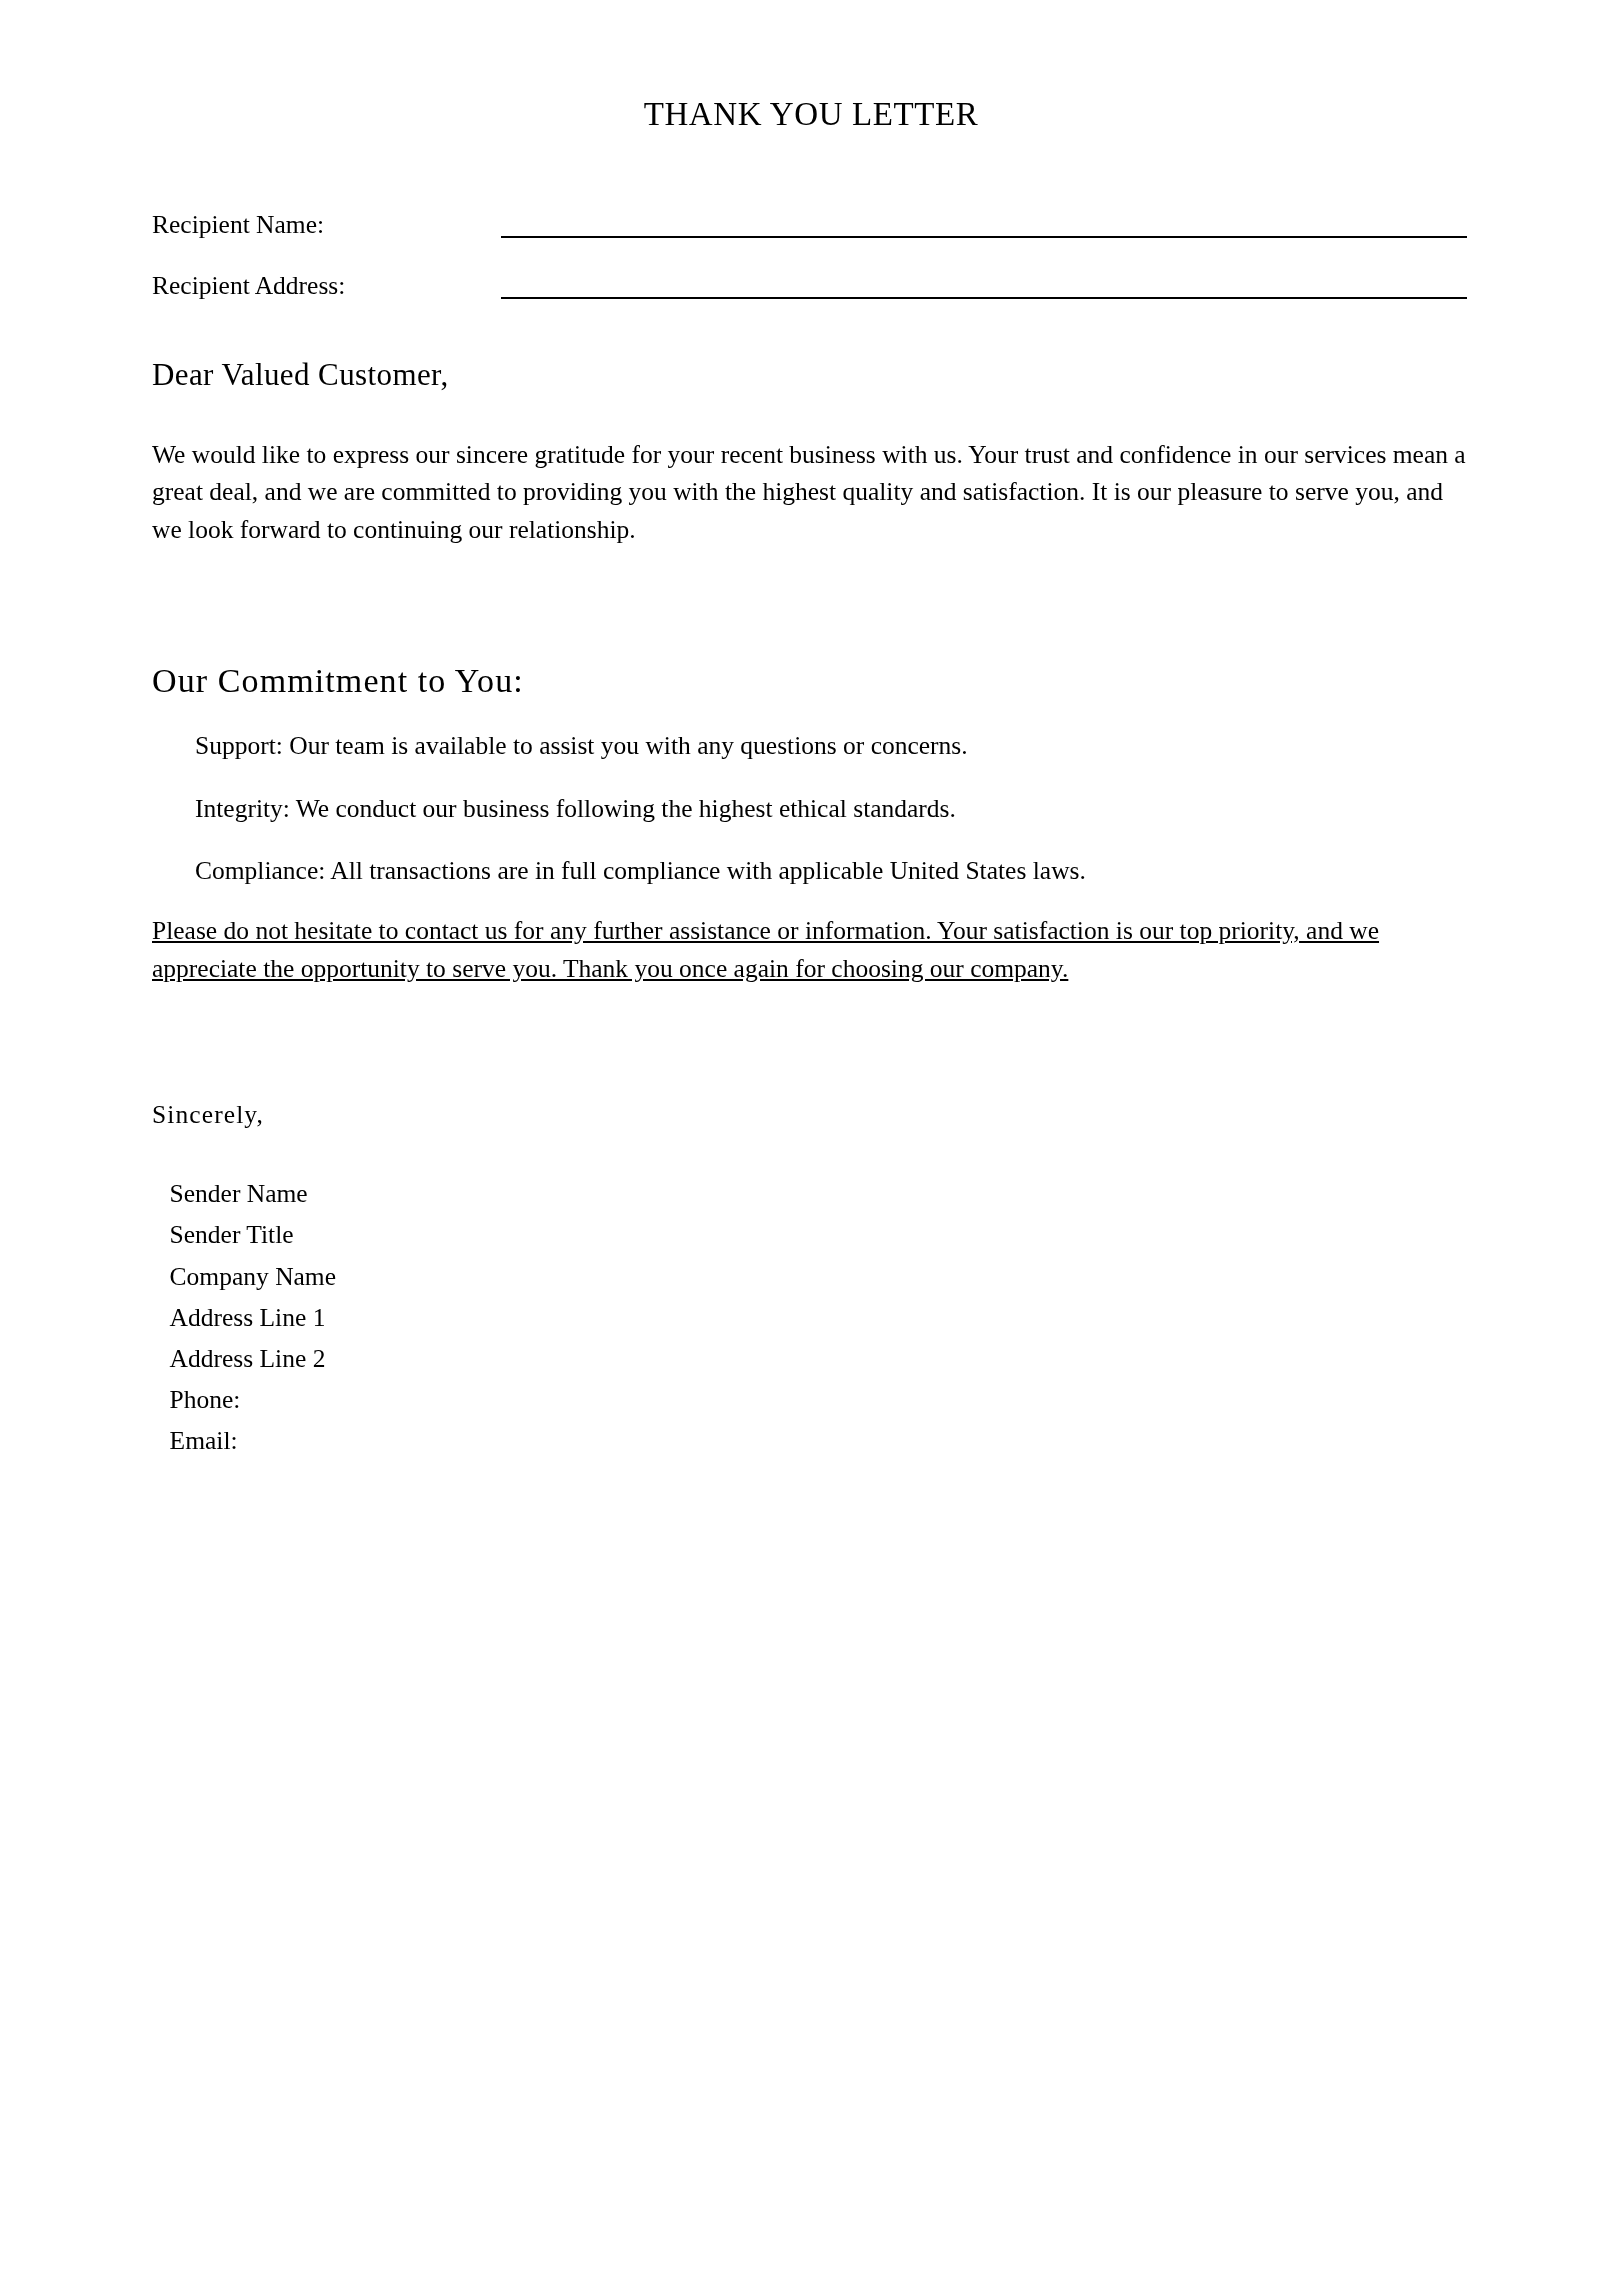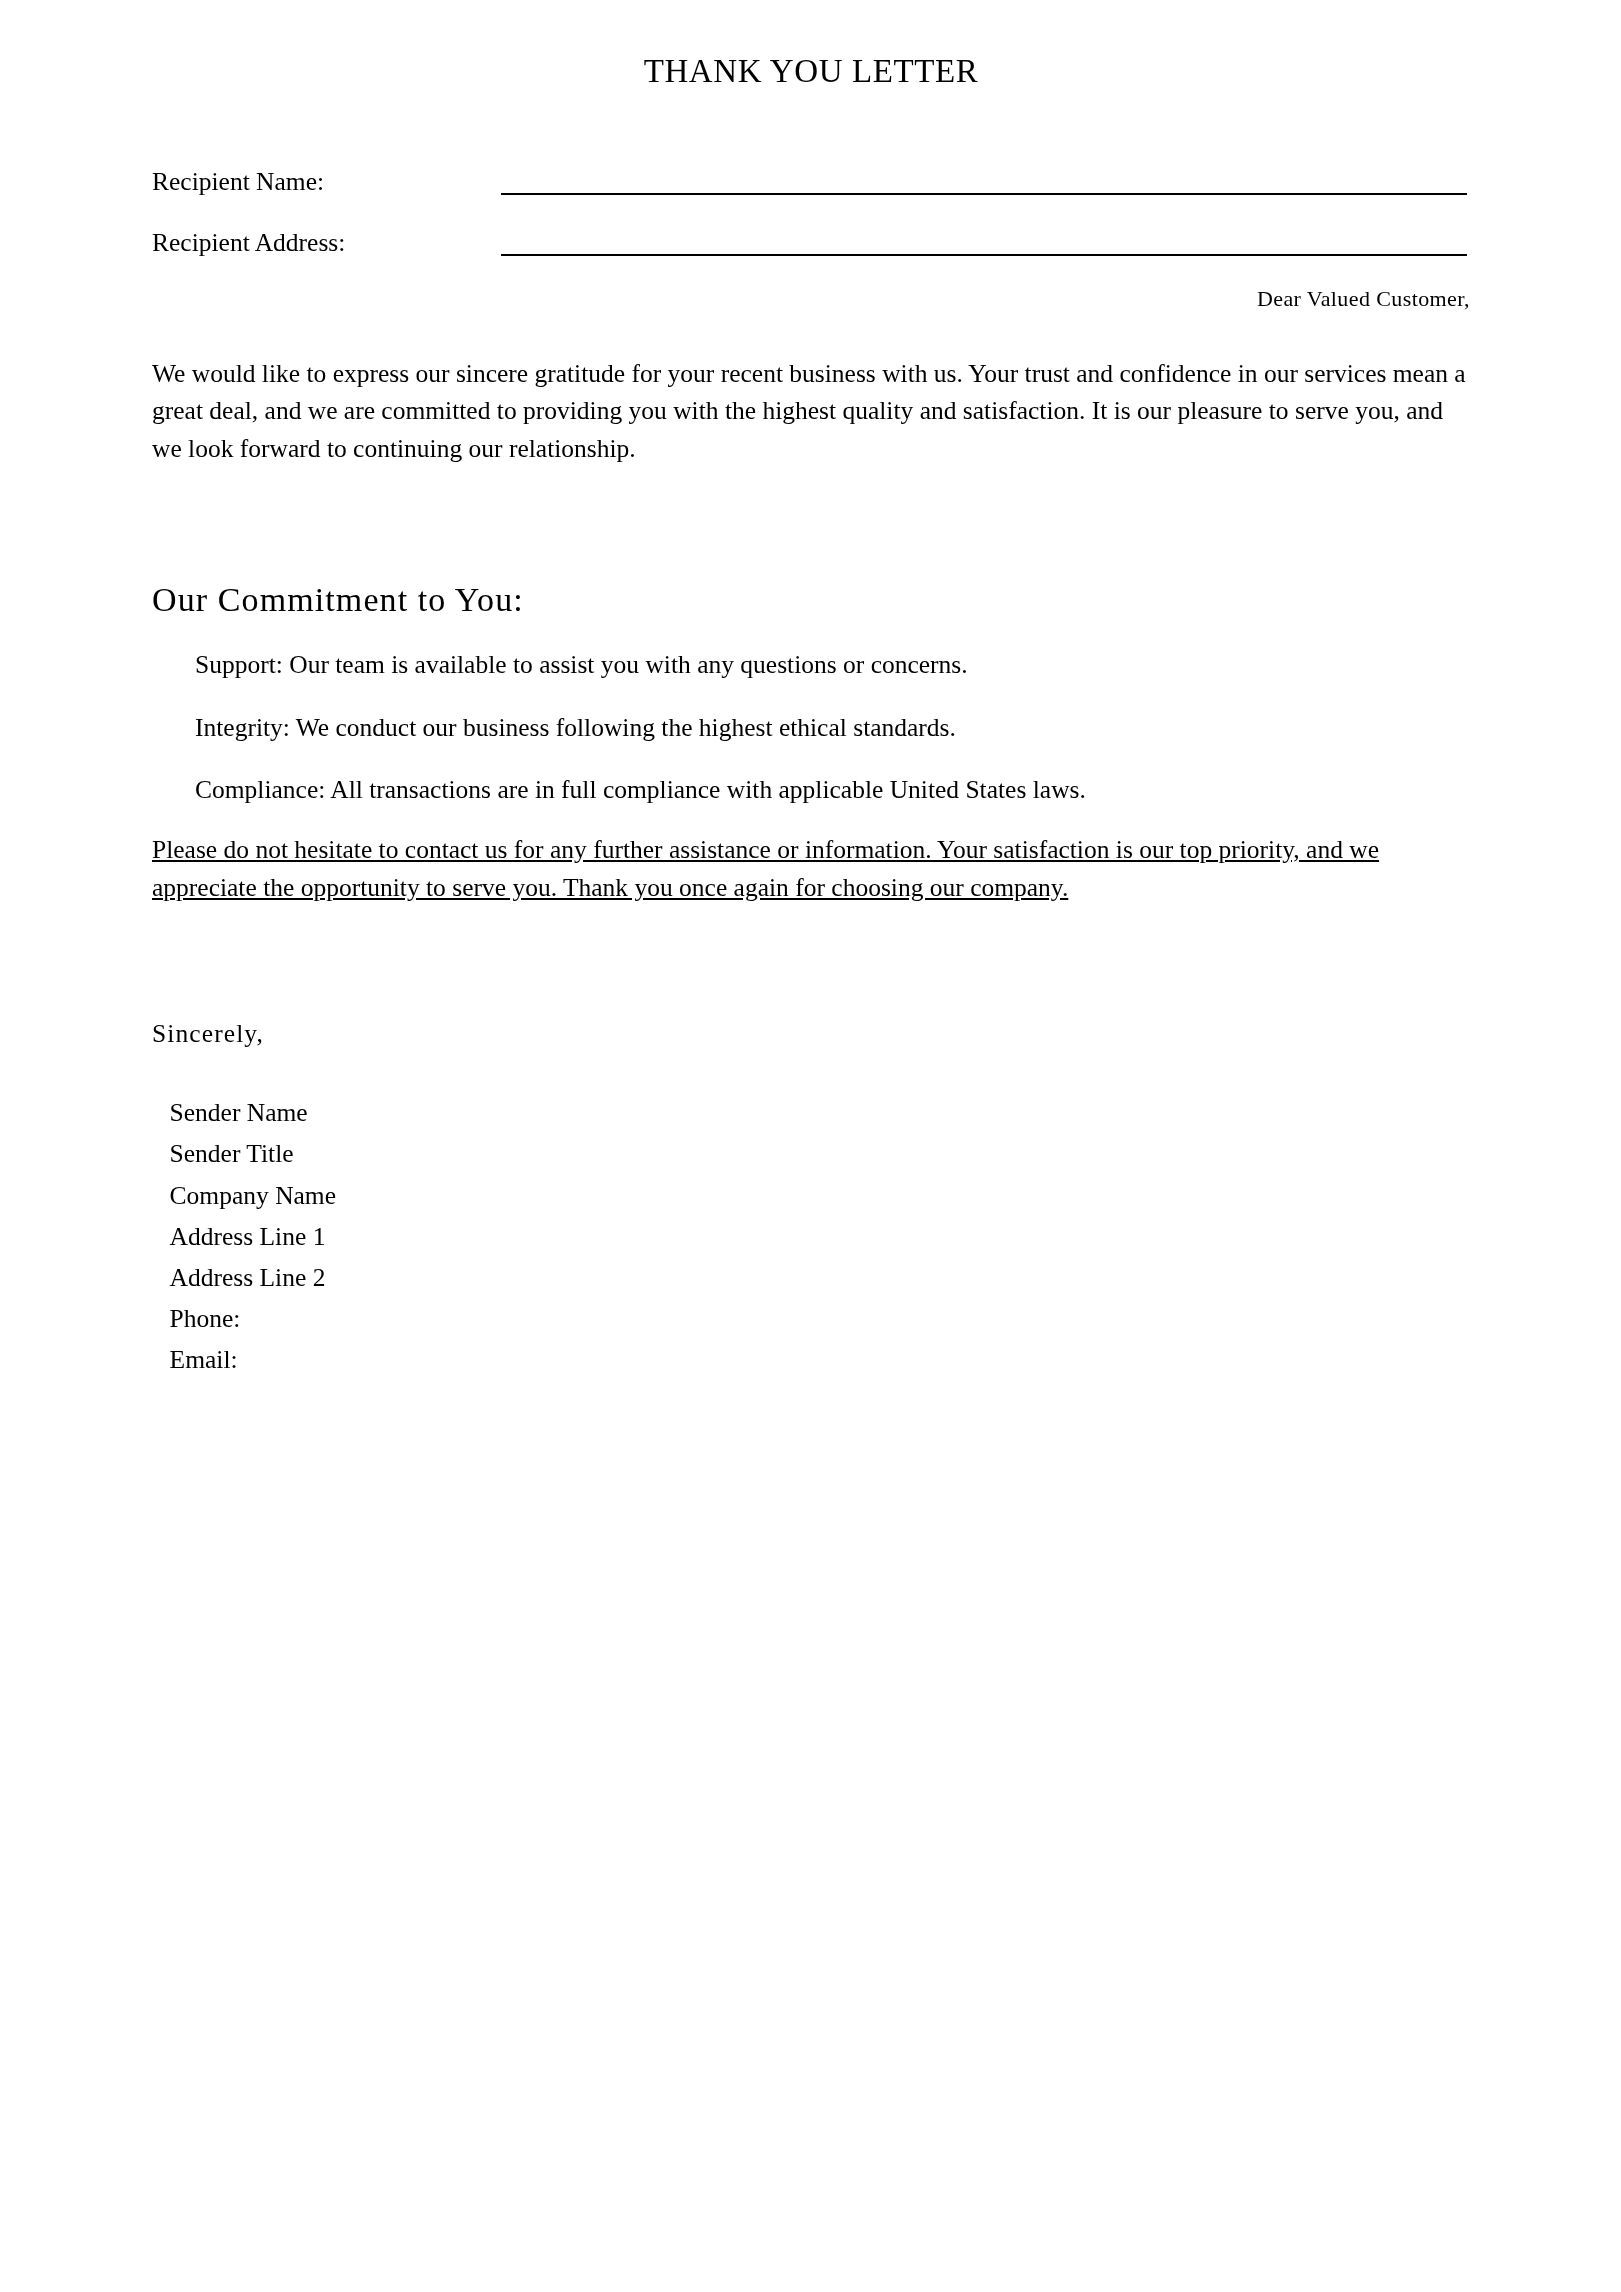--- a/index.html
+++ b/index.html
@@ -24,21 +24,21 @@
     width: 1318px;
   }
 
   
   .doc-title {
     text-align: center;
     font-size: 33px;
     font-weight: 400;
     letter-spacing: 0.6px;
     margin: 0;
-    padding-top: 53px;
+    padding-top: 96px;
     line-height: 1.1;
     width: 1318px;
   }
 
   
   .form-block {
     margin-top: 65px;
   }
   .form-row {
     display: flex;
@@ -58,24 +58,23 @@
   }
   .form-line {
     flex: 0 0 966px;
     height: 0;
     border-bottom: 2.9px solid #000000;
     margin-bottom: 5.9px;
   }
 
   
   .salutation {
-    font-size: 22px;
+    font-size: 31px;
     letter-spacing: 0.4px;
-    margin-top: 24px;
-    text-align: right;
+    margin-top: 52px;
   }
   .para {
     font-size: 25.5px;
     line-height: 1.47;
     margin-top: 43px;
     text-align: left;
   }
   .para-closing {
     font-size: 25.5px;
     line-height: 1.47;

